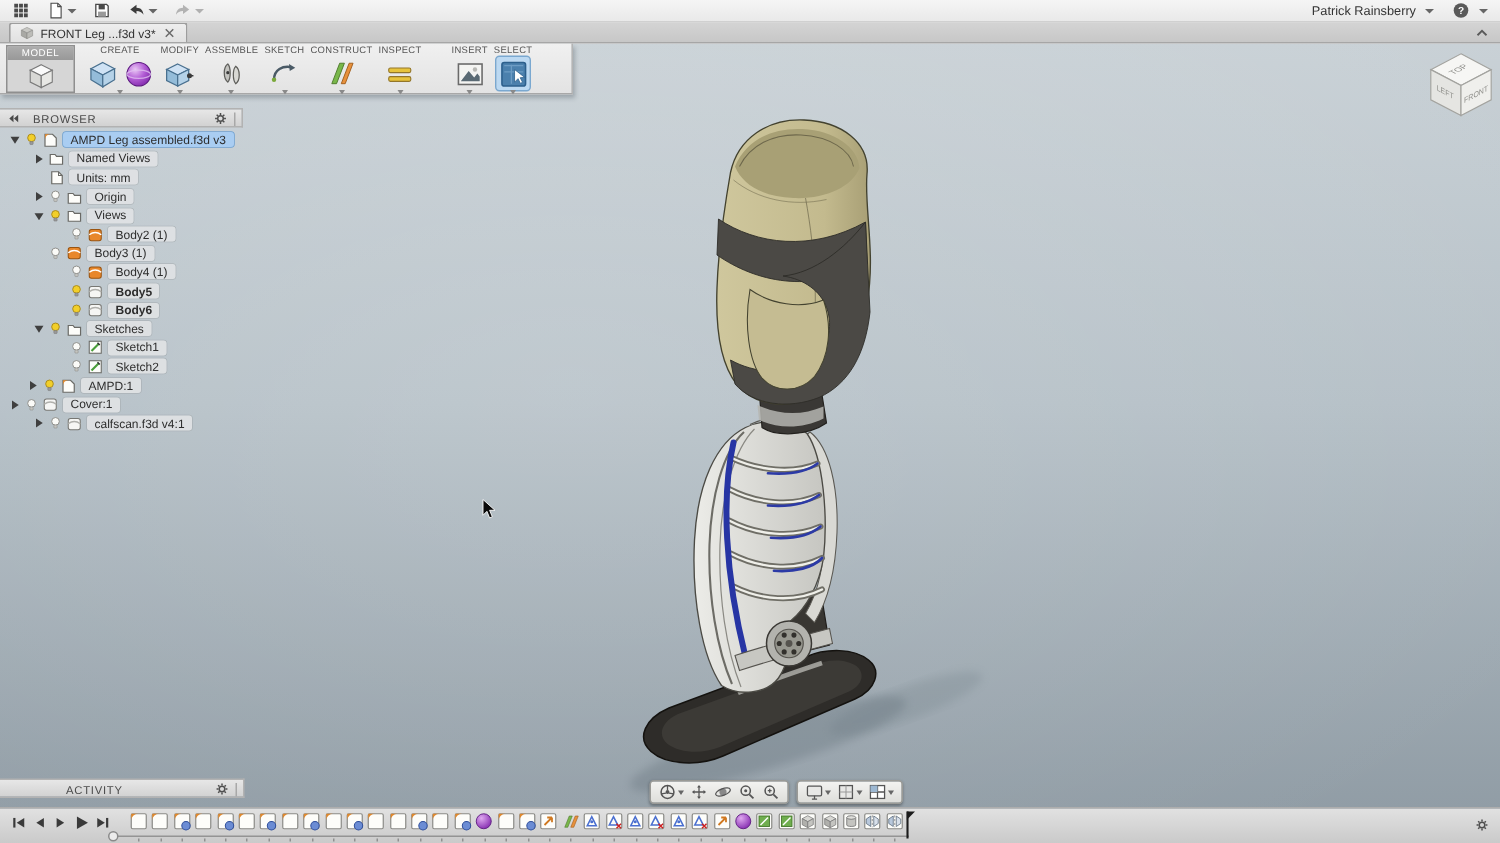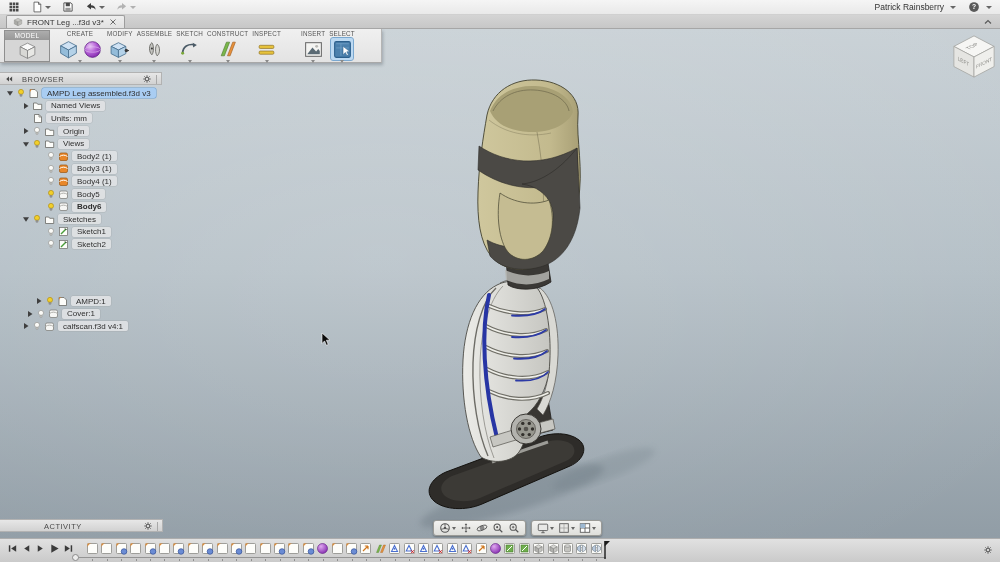--- a/index.html
+++ b/index.html
@@ -556,53 +556,53 @@
               </svg>
             </span>
             <span class="icon i11">
               <svg viewBox="0 0 11 11" xmlns="http://www.w3.org/2000/svg">
                 <rect x="1.5" y="2" width="8" height="7.5" rx="1.5" fill="#e8872a" stroke="#9a5410" stroke-width=".7"></rect>
                 <path d="M1.5 5.5c2.5-1.8 5.5-1.8 8 0" fill="none" stroke="#fff"></path>
               </svg>
             </span>
             <span class="chip">Body2 (1)</span>
           </div>
+          <div class="tree-row" style="padding-left: 20px;">
+            <span class="expander"></span>
+            <span class="icon i10">
+              <svg viewBox="0 0 11 11" xmlns="http://www.w3.org/2000/svg">
+                <circle cx="5.5" cy="4.3" r="2.8" fill="#fbfbf8" stroke="#8a8a86" stroke-width=".7"></circle>
+                <rect x="4.3" y="7" width="2.4" height="2.2" rx=".5" fill="#c4c4c0" stroke="#8a8a86" stroke-width=".4"></rect>
+              </svg>
+            </span>
+            <span class="icon i11">
+              <svg viewBox="0 0 11 11" xmlns="http://www.w3.org/2000/svg">
+                <rect x="1.5" y="2" width="8" height="7.5" rx="1.5" fill="#e8872a" stroke="#9a5410" stroke-width=".7"></rect>
+                <path d="M1.5 5.5c2.5-1.8 5.5-1.8 8 0" fill="none" stroke="#fff"></path>
+              </svg>
+            </span>
+            <span class="chip">Body3 (1)</span>
+          </div>
           <div class="tree-row" style="padding-left: 34px;">
             <span class="expander"></span>
             <span class="icon i10">
               <svg viewBox="0 0 11 11" xmlns="http://www.w3.org/2000/svg">
                 <circle cx="5.5" cy="4.3" r="2.8" fill="#fbfbf8" stroke="#8a8a86" stroke-width=".7"></circle>
                 <rect x="4.3" y="7" width="2.4" height="2.2" rx=".5" fill="#c4c4c0" stroke="#8a8a86" stroke-width=".4"></rect>
               </svg>
             </span>
             <span class="icon i11">
               <svg viewBox="0 0 11 11" xmlns="http://www.w3.org/2000/svg">
                 <rect x="1.5" y="2" width="8" height="7.5" rx="1.5" fill="#e8872a" stroke="#9a5410" stroke-width=".7"></rect>
                 <path d="M1.5 5.5c2.5-1.8 5.5-1.8 8 0" fill="none" stroke="#fff"></path>
               </svg>
             </span>
-            <span class="chip">Body3 (1)</span>
-          </div>
-          <div class="tree-row" style="padding-left: 34px;">
-            <span class="expander"></span>
-            <span class="icon i10">
-              <svg viewBox="0 0 11 11" xmlns="http://www.w3.org/2000/svg">
-                <circle cx="5.5" cy="4.3" r="2.8" fill="#fbfbf8" stroke="#8a8a86" stroke-width=".7"></circle>
-                <rect x="4.3" y="7" width="2.4" height="2.2" rx=".5" fill="#c4c4c0" stroke="#8a8a86" stroke-width=".4"></rect>
-              </svg>
-            </span>
-            <span class="icon i11">
-              <svg viewBox="0 0 11 11" xmlns="http://www.w3.org/2000/svg">
-                <rect x="1.5" y="2" width="8" height="7.5" rx="1.5" fill="#e8872a" stroke="#9a5410" stroke-width=".7"></rect>
-                <path d="M1.5 5.5c2.5-1.8 5.5-1.8 8 0" fill="none" stroke="#fff"></path>
-              </svg>
-            </span>
             <span class="chip">Body4 (1)</span>
           </div>
-          <div class="tree-row" style="padding-left: 34px;">
+          <div class="tree-row" style="padding-left: 34px; font-weight: bold;">
             <span class="expander"></span>
             <span class="icon i10">
               <svg viewBox="0 0 11 11" xmlns="http://www.w3.org/2000/svg">
                 <circle cx="5.5" cy="4.3" r="2.8" fill="#f2cf2a" stroke="#a8881a" stroke-width=".7"></circle>
                 <rect x="4.3" y="7" width="2.4" height="2.2" rx=".5" fill="#999" stroke="#777" stroke-width=".4"></rect>
               </svg>
             </span>
             <span class="icon i11">
               <svg viewBox="0 0 11 11" xmlns="http://www.w3.org/2000/svg">
                 <rect x="1.5" y="2" width="8" height="7.5" rx="1.5" fill="#f6f6f4" stroke="#777773" stroke-width=".7"></rect>
@@ -673,41 +673,41 @@
             </span>
             <span class="icon i11">
               <svg viewBox="0 0 11 11" xmlns="http://www.w3.org/2000/svg">
                 <rect x="1.5" y="1.5" width="8" height="8" fill="#fdfdfa" stroke="#6a6a66" stroke-width=".7"></rect>
                 <path d="M3 8 8 3" stroke="#4a9e3a" stroke-width="1.4"></path>
                 <path d="M7 2.5 8.5 4" stroke="#333"></path>
               </svg>
             </span>
             <span class="chip">Sketch2</span>
           </div>
-          <div class="tree-row" style="padding-left: 33px; margin-top: 44px;">
+          <div class="tree-row" style="padding-left: 16px;">
             <span class="expander icon i8">
               <svg viewBox="0 0 8 8" xmlns="http://www.w3.org/2000/svg">
                 <path d="M2 1 6.5 4 2 7z" fill="#3f3f3f"></path>
               </svg>
             </span>
             <span class="icon i10">
               <svg viewBox="0 0 11 11" xmlns="http://www.w3.org/2000/svg">
                 <circle cx="5.5" cy="4.3" r="2.8" fill="#f2cf2a" stroke="#a8881a" stroke-width=".7"></circle>
                 <rect x="4.3" y="7" width="2.4" height="2.2" rx=".5" fill="#999" stroke="#777" stroke-width=".4"></rect>
               </svg>
             </span>
             <span class="icon i11">
               <svg viewBox="0 0 11 11" xmlns="http://www.w3.org/2000/svg">
                 <path d="M2 1.5h5l2.5 2.5v5.5H2z" fill="#fdfdfa" stroke="#6a6a66" stroke-width=".8"></path>
                 <path d="M2 5A3.5 3.5 0 0 1 5.5 1.5H2z" fill="#e0882c"></path>
               </svg>
             </span>
             <span class="chip">AMPD:1</span>
           </div>
-          <div class="tree-row" style="padding-left: 24px;">
+          <div class="tree-row" style="padding-left: 4px;">
             <span class="expander icon i8">
               <svg viewBox="0 0 8 8" xmlns="http://www.w3.org/2000/svg">
                 <path d="M2 1 6.5 4 2 7z" fill="#3f3f3f"></path>
               </svg>
             </span>
             <span class="icon i10">
               <svg viewBox="0 0 11 11" xmlns="http://www.w3.org/2000/svg">
                 <circle cx="5.5" cy="4.3" r="2.8" fill="#fbfbf8" stroke="#8a8a86" stroke-width=".7"></circle>
                 <rect x="4.3" y="7" width="2.4" height="2.2" rx=".5" fill="#c4c4c0" stroke="#8a8a86" stroke-width=".4"></rect>
               </svg>

